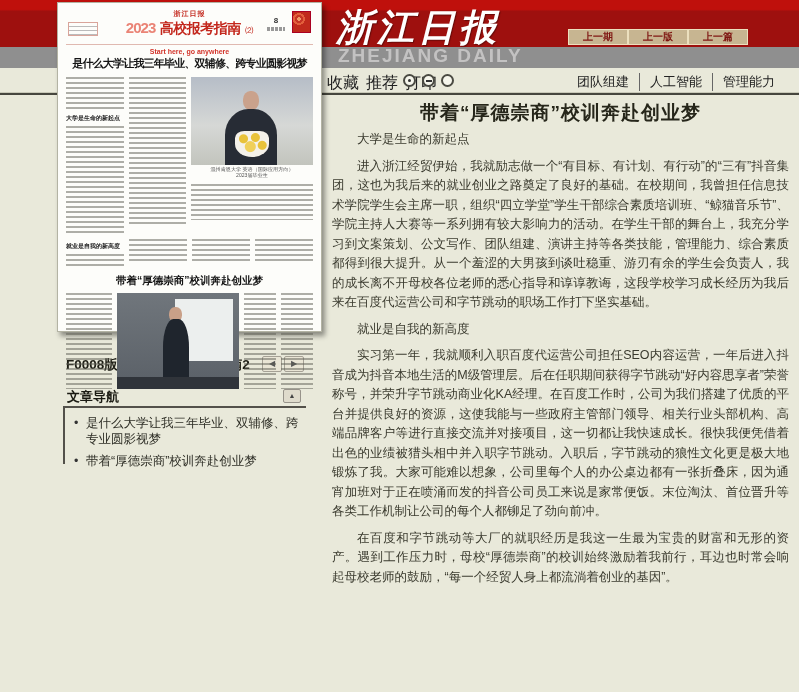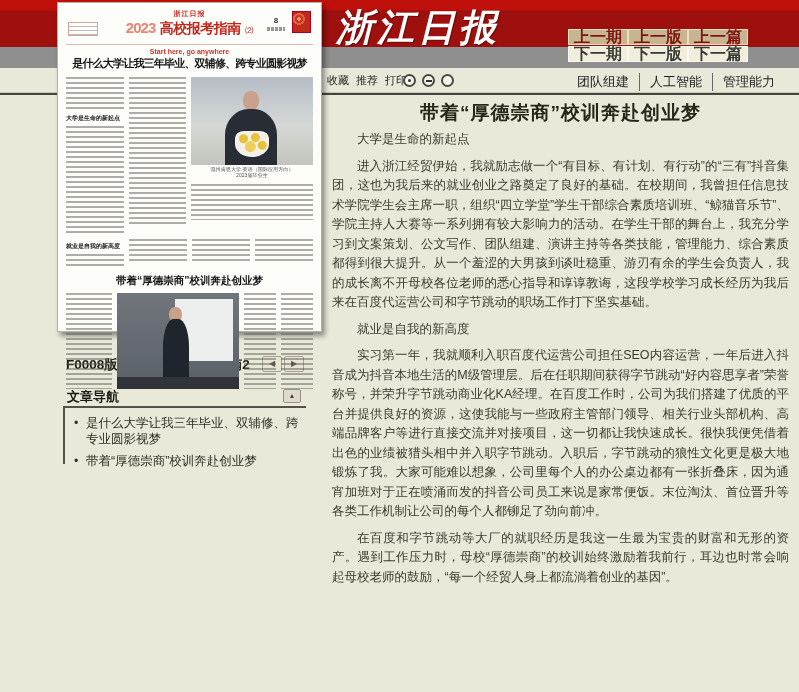--- a/index.html
+++ b/index.html
@@ -8,28 +8,28 @@
 
   
   .banner{position:absolute;left:0;top:0;width:799px;height:47px;
     background:linear-gradient(to bottom,#bf100c 0%,#bf100c 20%,#9e100e 24%,#9e100e 100%);}
   .grayband{position:absolute;left:0;top:47px;width:799px;height:21px;background:#8f8f8f;}
   .logo-cn{position:absolute;left:336px;top:3px;color:#ffffff;font-family:"DejaVu Serif",serif;
     font-size:37px;font-weight:bold;font-style:italic;letter-spacing:4px;z-index:3;text-shadow:1px 1px 1px rgba(0,0,0,.35);}
   .logo-en{position:absolute;left:338px;top:45px;color:#c3c2c2;font-size:19px;font-weight:bold;letter-spacing:2px;z-index:3;}
   .navgrid{position:absolute;left:568px;top:29px;width:181px;z-index:4;}
   .navgrid .row{display:flex;}
-  .btn-prev,.btn-next{width:60px;height:16px;margin:0 0 1px 0;font-size:16px;font-weight:bold;
+  .btn-prev,.btn-next{width:60px;height:16px;margin:0 0 1px 0;font-size:10px;font-weight:bold;
     text-align:center;line-height:14px;cursor:pointer;}
   .btn-prev{background:#c7b591;border:1px solid #ecdfbe;color:#7e1410;}
   .btn-next{background:#f2eedd;border:1px solid #fbf8ee;color:#3a3a33;}
 
   
   .toolbar{position:absolute;left:0;top:68px;width:799px;height:25px;z-index:2;}
-  .tool-left{position:absolute;left:327px;top:5px;font-size:11px;color:#222;display:flex;gap:7px;justify-content:space-between;}
+  .tool-left{position:absolute;left:327px;top:5px;font-size:16px;color:#222;display:flex;gap:7px;justify-content:space-between;}
   .tool-left span{cursor:pointer;}
   .fonticons{position:absolute;left:403px;top:6px;display:flex;gap:6px;}
   .circ{width:13px;height:13px;border:2px solid #4a4a42;border-radius:50%;background:#f6f6ec;position:relative;cursor:pointer;}
   .circ.dot::after{content:"";position:absolute;left:3px;top:3px;width:3px;height:3px;background:#333;border-radius:50%;}
   .circ.dash::after{content:"";position:absolute;left:1.5px;top:3.5px;width:6px;height:2px;background:#333;}
   .tool-right{position:absolute;right:14px;top:5px;font-size:13px;color:#222;display:flex;}
   .tool-right span{cursor:pointer;padding:0 10px;}
   .tool-right span + span{border-left:1px solid #666;}
   .rule-light{position:absolute;left:0;top:92px;width:799px;height:1px;background:#c9c9b8;}
   .rule-dark{position:absolute;left:0;top:93px;width:799px;height:2px;background:#46463e;}
@@ -96,30 +96,26 @@
   .a-body p{margin:0 0 7px 0;text-indent:2em;}
 </style>
 </head>
 <body>
 
 <div id="stage">
 
   <div class="banner"></div>
   <div class="grayband"></div>
   <div class="logo-cn">浙江日报</div>
+  <div class="logo-en">ZHEJIANG DAILY</div>
   <div class="navgrid">
     <div class="row">
       <div class="btn-prev">上一期</div>
       <div class="btn-prev">上一版</div>
       <div class="btn-prev">上一篇</div>
-    </div>
-    <div class="row">
-      <div class="btn-next">下一期</div>
-      <div class="btn-next">下一版</div>
-      <div class="btn-next">下一篇</div>
     </div>
   </div>
 
   <div class="toolbar">
     <div class="tool-left">
       <span>收藏</span>
       <span>推荐</span>
       <span>打印</span>
     </div>
     <div class="fonticons">

